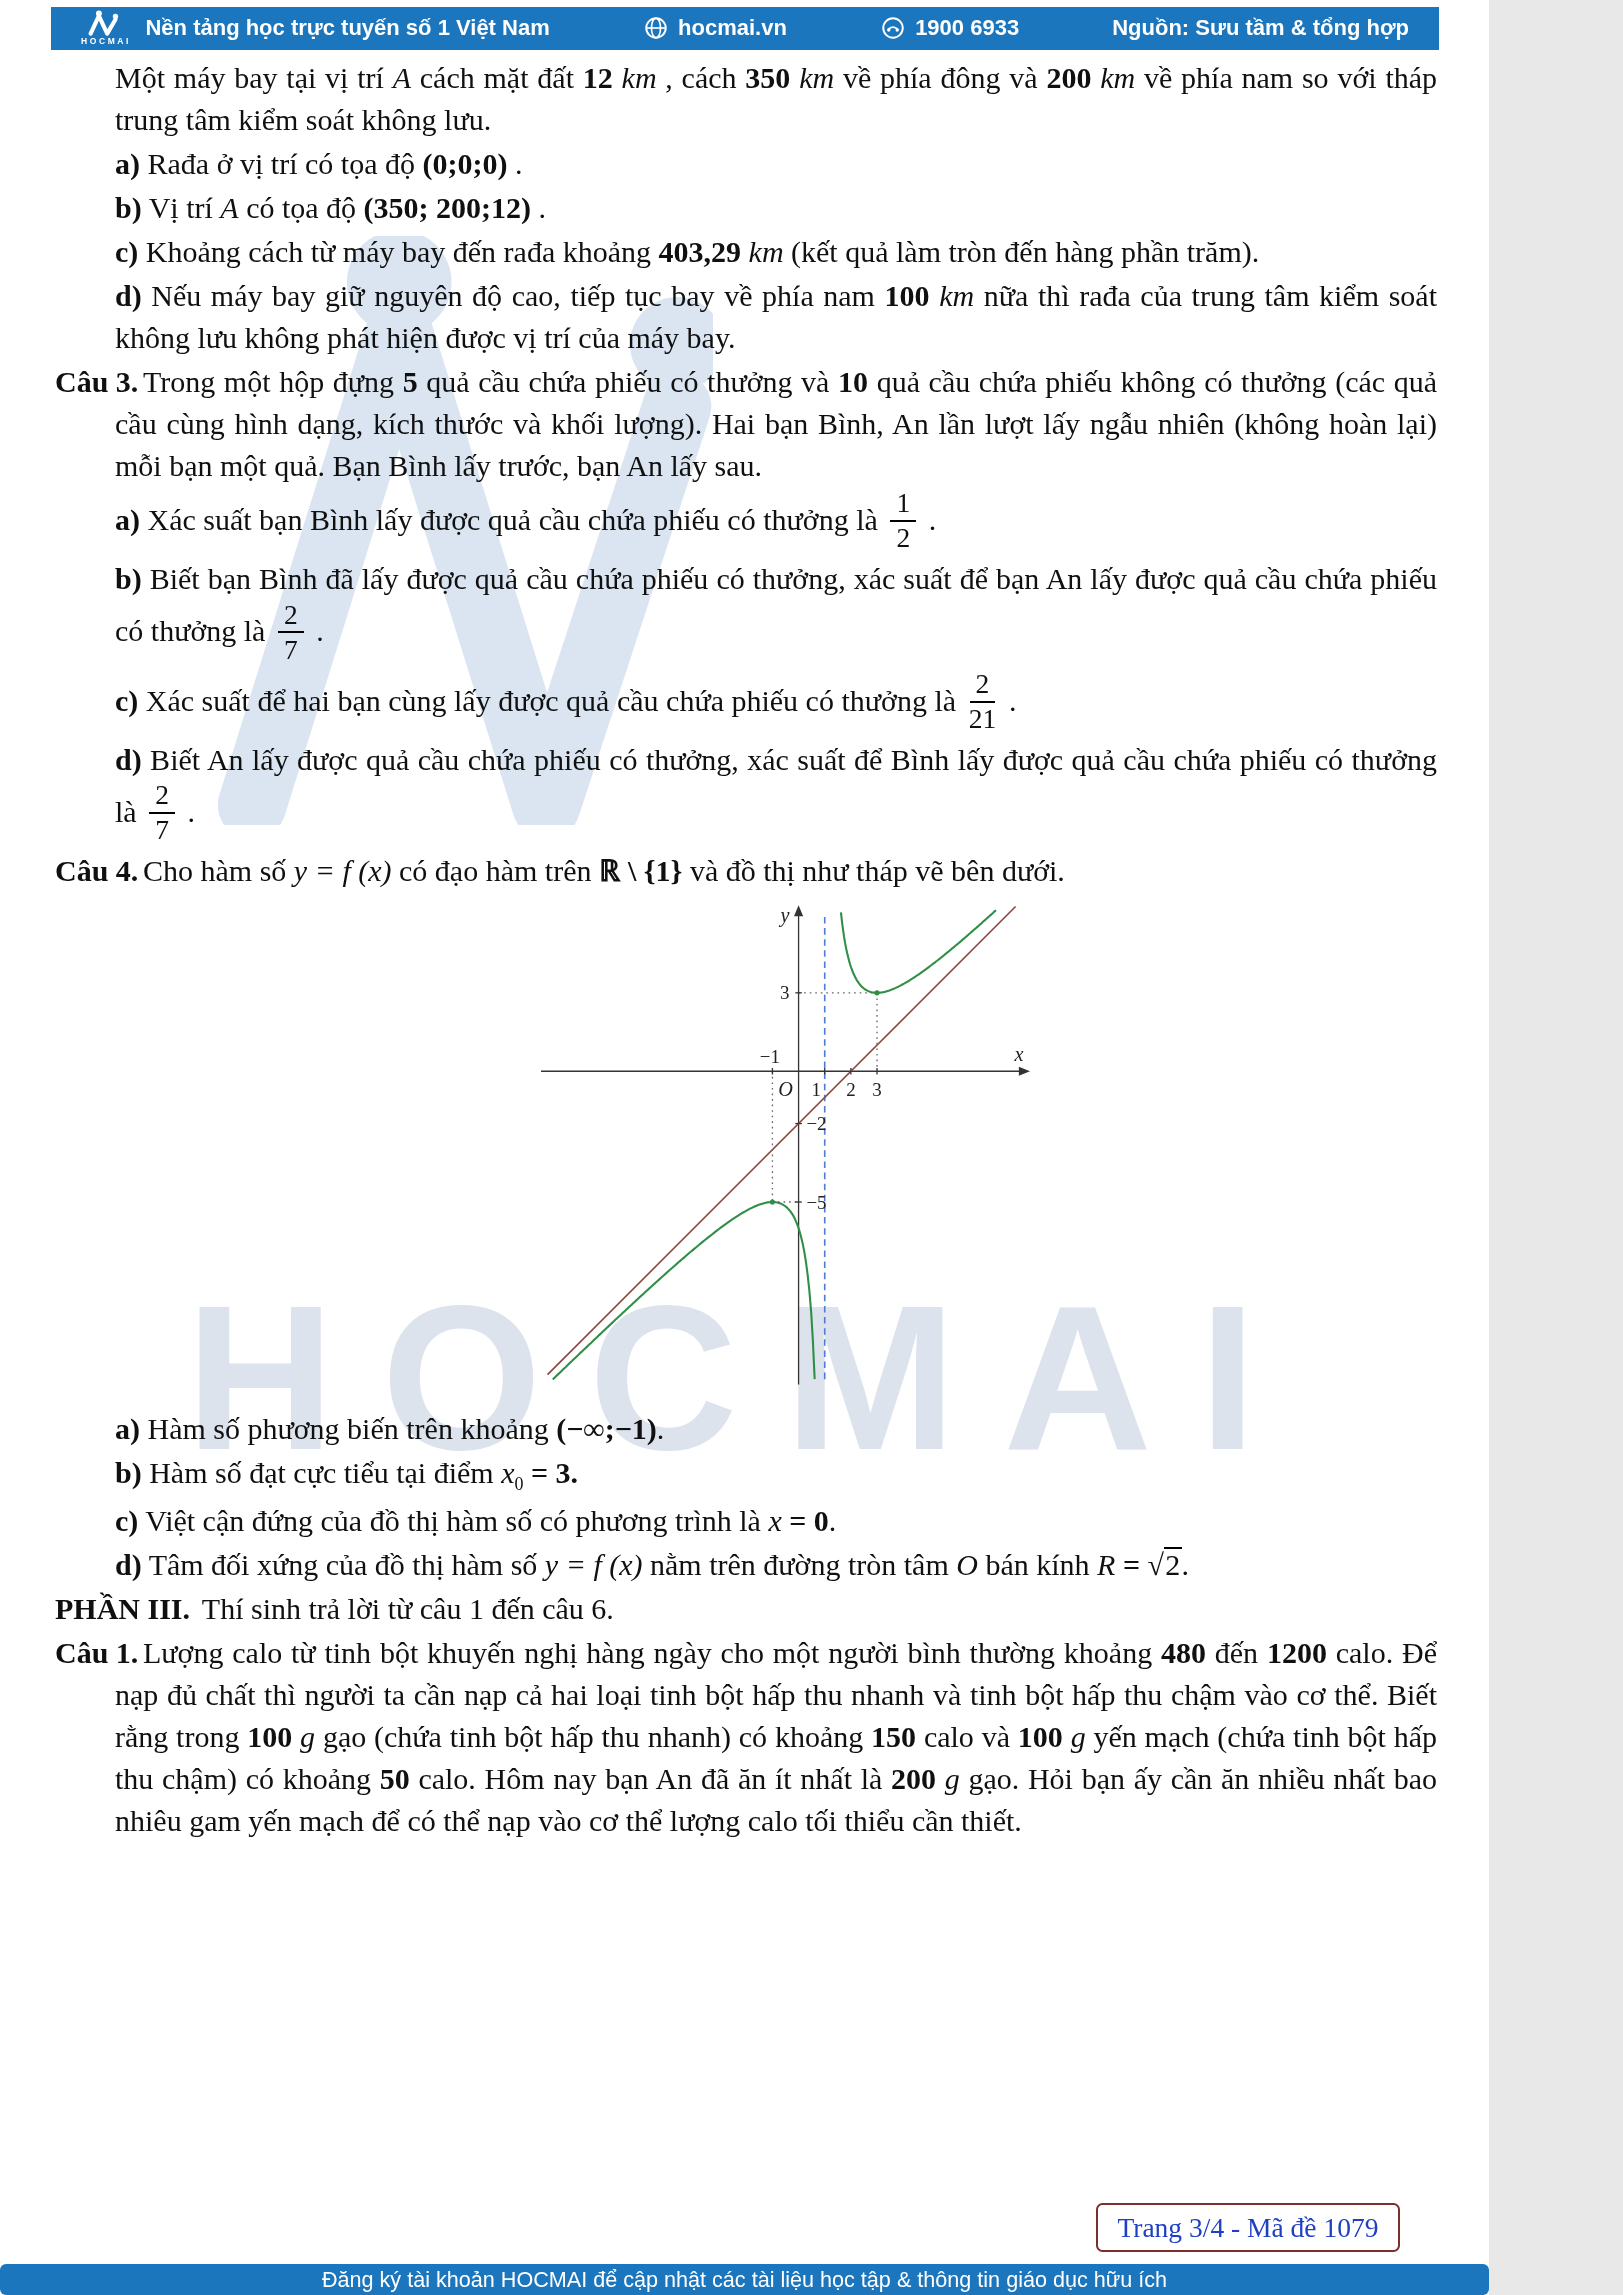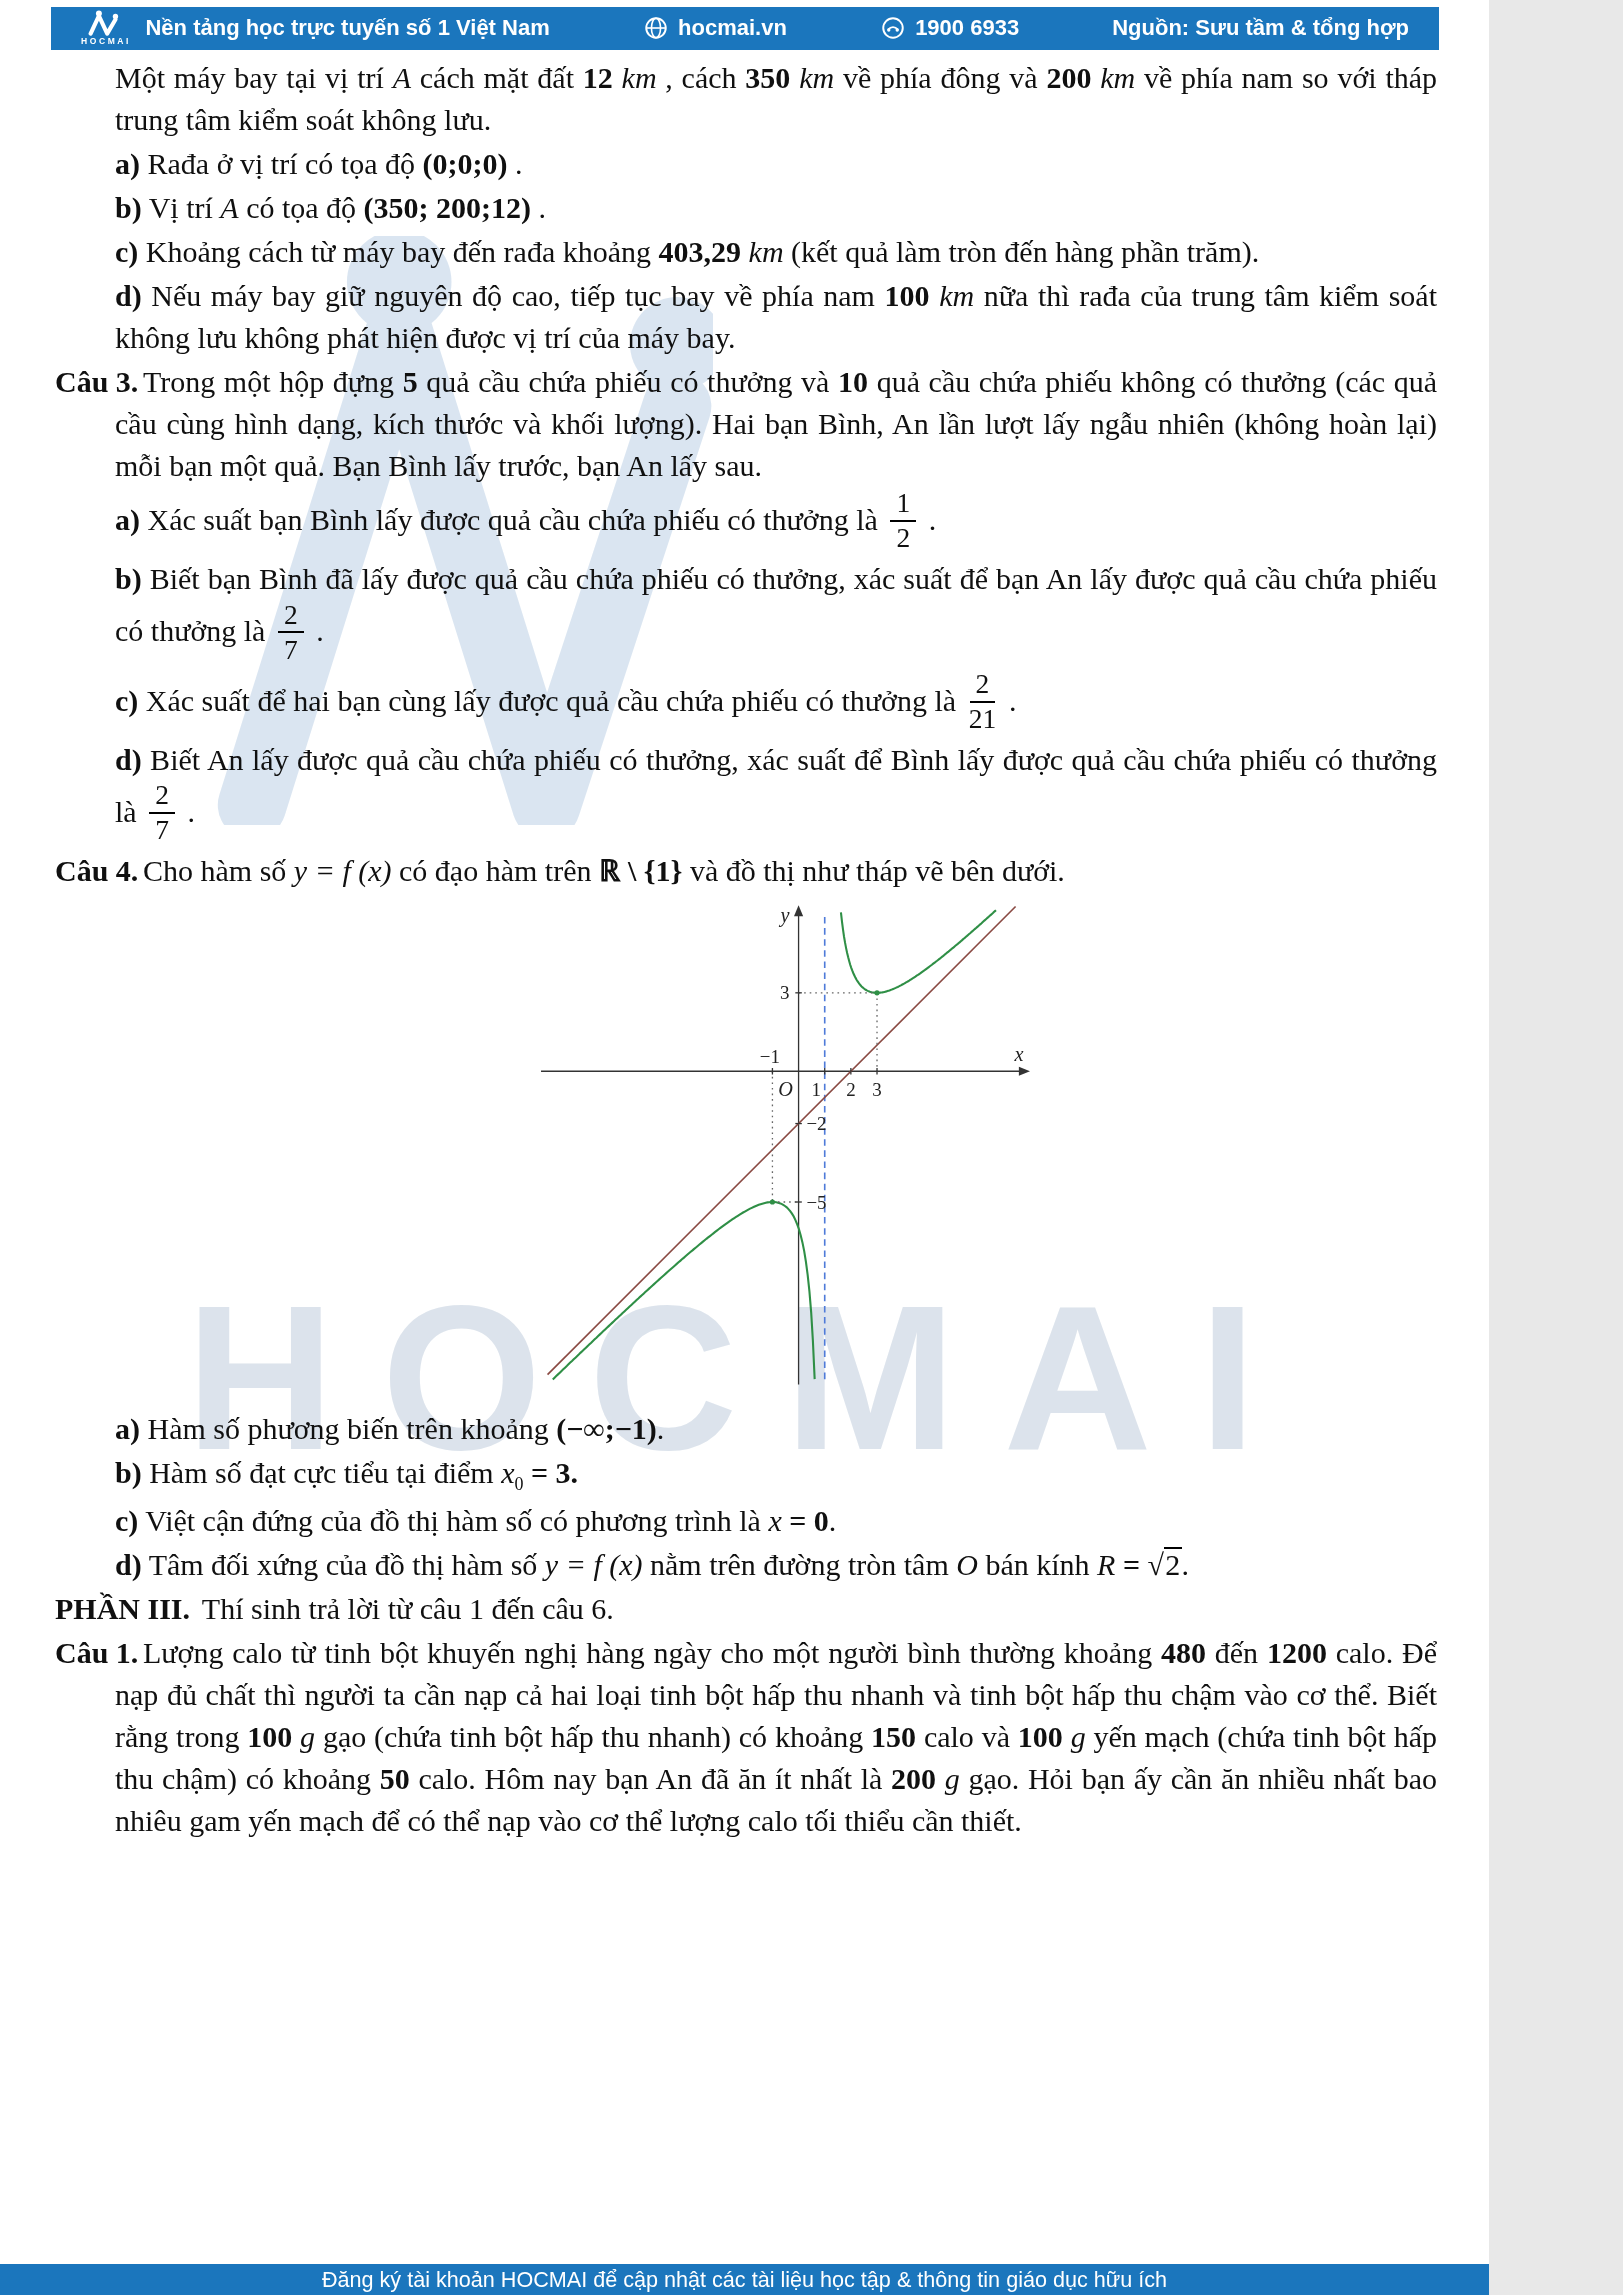--- a/index.html
+++ b/index.html
@@ -37,21 +37,21 @@
   .fden{padding-top:1.3px;}
   .rad{display:inline-block;border-top:2px solid #000;line-height:1.05;padding:0 1.3px;}
 
   .figure{width:497px;margin:7.9px auto 10.5px;transform:translateX(39px);}
   .tick{font:29px "Liberation Serif","DejaVu Serif",serif;fill:#222;}
   .axlbl{font:italic 31px "Liberation Serif","DejaVu Serif",serif;fill:#222;}
 
   
   .ftr{position:absolute;left:0;right:0;bottom:0;height:31px;background:#1b76bd;z-index:3;
        display:flex;align-items:center;justify-content:center;color:#fff;
-       font-family:"Liberation Sans","DejaVu Sans",sans-serif;font-size:21.6px;font-weight:400;}
+       font-family:"Liberation Sans","DejaVu Sans",sans-serif;font-size:21.6px;font-weight:400;border-radius:6px;}
   .badge{position:absolute;right:89px;bottom:43px;z-index:2;border:2.6px solid #7e2c2c;border-radius:6.5px;
          padding:6.5px 19.6px;color:#1f3fc4;font-size:27.5px;background:#fff;}
 </style>
 </head>
 <body>
 
 <div class="page">
 
   <header class="hdr">
     <span class="hgroup">
@@ -172,19 +172,20 @@
     <p class="para">
       <span class="qlabel auto">PHẦN III.</span><span>Thí sinh trả lời từ câu 1 đến câu 6.</span>
     </p>
 
     <p class="para">
       <span class="qlabel">Câu 1.</span><span><span>Lượng calo từ tinh bột khuyến nghị hàng ngày cho một người bình thường khoảng </span><span class="seg-n">480</span><span> đến </span><span class="seg-n">1200</span><span> calo. Để nạp đủ chất thì người ta cần nạp cả hai loại tinh bột hấp thu nhanh và tinh bột hấp thu chậm vào cơ thể. Biết rằng trong </span><span class="seg-n">100 </span><span class="seg-m">g</span><span> gạo (chứa tinh bột hấp thu nhanh) có khoảng </span><span class="seg-n">150</span><span> calo và </span><span class="seg-n">100 </span><span class="seg-m">g</span><span> yến mạch (chứa tinh bột hấp thu chậm) có khoảng </span><span class="seg-n">50</span><span> calo. Hôm nay bạn An đã ăn ít nhất là </span><span class="seg-n">200 </span><span class="seg-m">g</span><span> gạo. Hỏi bạn ấy cần ăn nhiều nhất bao nhiêu gam yến mạch để có thể nạp vào cơ thể lượng calo tối thiểu cần thiết.</span></span>
     </p>
 
   </main>
 
+  <div class="badge">Trang 3/4 - Mã đề 1079</div>
 
   <footer class="ftr">
     <span>Đăng ký tài khoản HOCMAI để cập nhật các tài liệu học tập &amp; thông tin giáo dục hữu ích</span>
   </footer>
 
 </div>
 
 
 </body></html>

